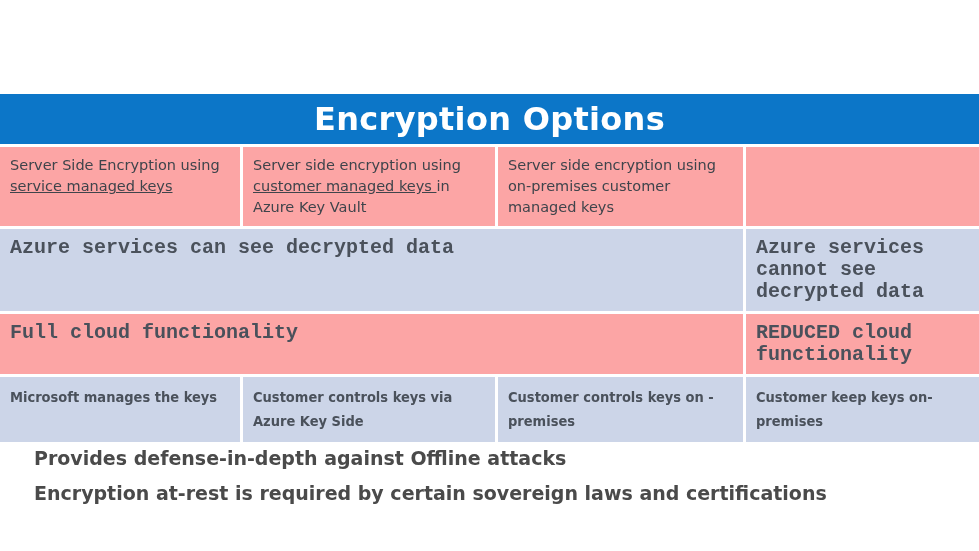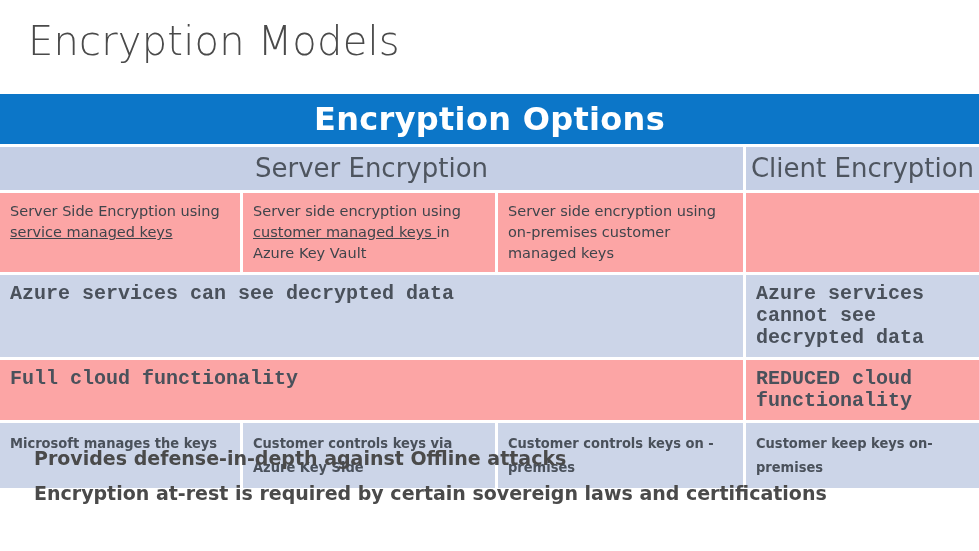--- a/index.html
+++ b/index.html
@@ -151,46 +151,37 @@
     line-height: 35px;
     color: #4a4a4a;
     white-space: nowrap;
   }
 </style>
 </head>
 <body>
 
 <div class="slide">
 
-  <div class="slide-title">Encryption Models</div>
 
   <div class="table-wrap">
     <table class="enc-table">
       <colgroup>
         <col class="c1">
           <col class="c2">
           <col class="c3">
           <col class="c4">
       </colgroup>
       <tbody>
 
         <tr>
           <td class="banner-cell last-col" colspan="4">
             <span class="banner-text">Encryption Options</span>
           </td>
         </tr>
 
-        <tr>
-          <td class="subhead-cell" colspan="3">
-            <span class="subhead-text">Server Encryption</span>
-          </td>
-          <td class="subhead-cell last-col">
-            <span class="subhead-text">Client Encryption</span>
-          </td>
-        </tr>
 
         <tr class="r1">
           <td class="cell-light">
             <span class="cell-pad txt-reg"><span>Server Side Encryption using</span>
               <span class="u">service managed keys</span><span></span></span>
           </td>
           <td class="cell-light">
             <span class="cell-pad txt-reg"><span>Server side encryption using</span>
               <span class="u">customer managed keys </span><span>in Azure Key Vault</span></span>
           </td>

